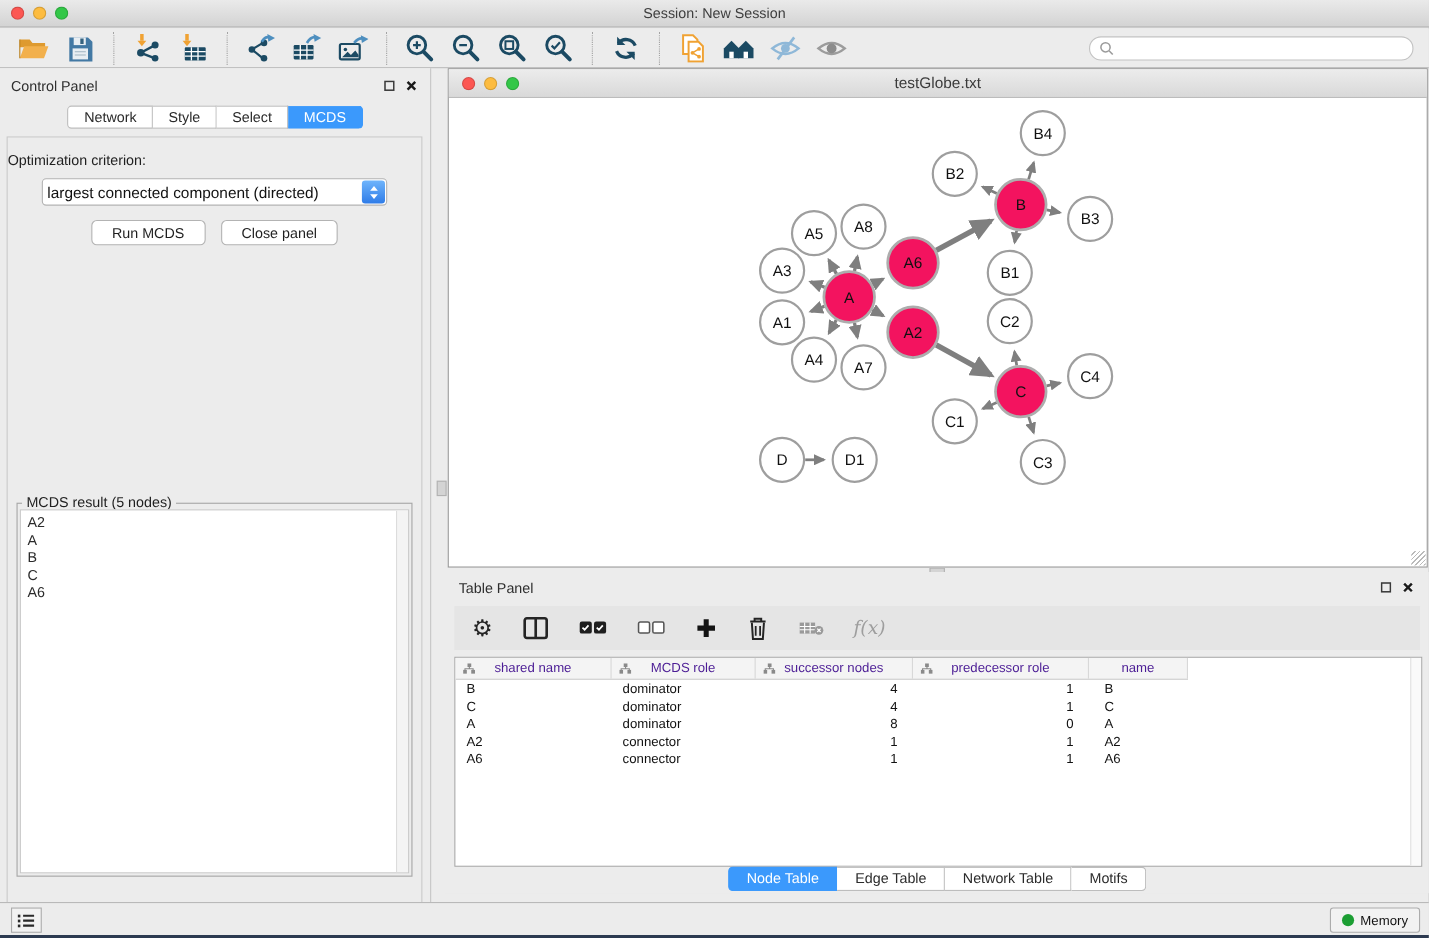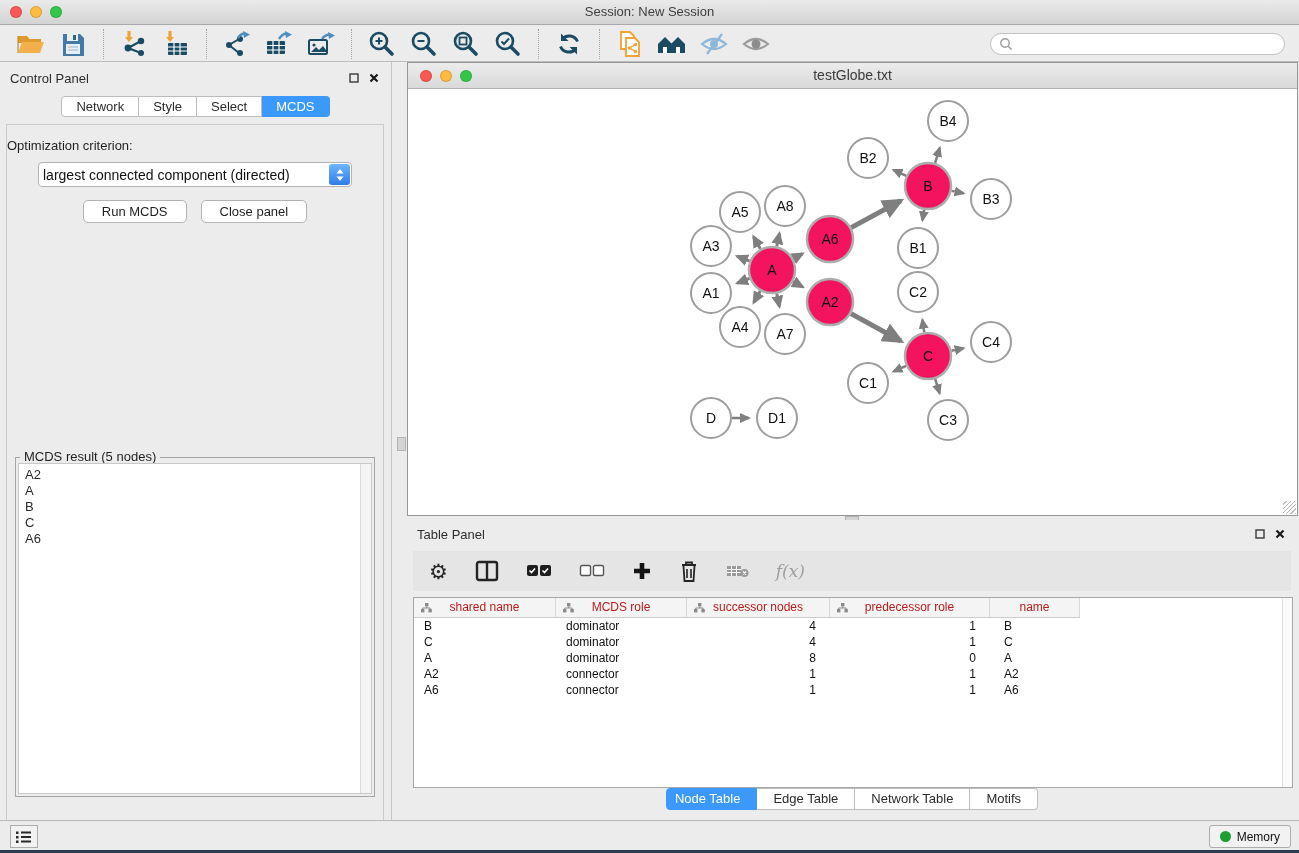--- a/index.html
+++ b/index.html
@@ -73,32 +73,32 @@
   .tp-toolbar { position:absolute; left:8px; top:31px; right:8px; height:40px; background:#E5E5E5;
                 display:flex; align-items:center; gap:27px; padding:0 16px; }
   .tp-btn { background:none; border:none; padding:0; display:flex; align-items:center; justify-content:center; }
   .gear-glyph { font-size:21px; color:#262626; line-height:1; }
   .fx { font-family:"DejaVu Serif","Liberation Serif",serif; font-style:italic; font-size:17px; color:#9E9E9E; }
   .tp-table { position:absolute; left:8px; top:77px; right:6px; height:191px; background:#FFF;
               border:1px solid #A8A8A8; overflow:hidden; }
   .thead { display:inline-grid; grid-template-columns:142px 131px 143px 160px 90px; height:20px;
            background:#F4F4F4; border-bottom:1px solid #CCC; }
   .th { position:relative; border-right:1px solid #D8D8D8; font-size:12px; text-align:center;
-        line-height:19px; color:#b91c1c; }
+        line-height:19px; color:#4c1d95; }
   .th svg { position:absolute; left:7px; top:5px; }
   .trow { display:grid; grid-template-columns:142px 131px 143px 160px 90px; height:16px;
           font-size:12px; line-height:16px; color:#111; }
   .td.c0 { padding-left:10px; } .td.c1 { padding-left:10px; }
   .td.c2, .td.c3 { text-align:right; padding-right:14px; }
   .td.c4 { padding-left:14px; }
   .vtrack2 { position:absolute; right:0; top:0; bottom:0; width:10px; background:#FAFAFA; border-left:1px solid #E0E0E0; }
   .tp-tabs { position:absolute; left:0; right:0; bottom:0; height:24px; display:flex; justify-content:center; }
   .seg2 { height:22px; line-height:20px; padding:0 16px; background:#FFF; border:1px solid #BDBDBD;
           border-left:none; font-size:13px; color:#2B2B2B; }
-  .seg2:first-child { border-left:1px solid #BDBDBD; border-radius:4px 0 0 4px;padding-left:8px; }
+  .seg2:first-child { border-left:1px solid #BDBDBD; border-radius:4px 0 0 4px; }
   .seg2:last-child { border-radius:0 4px 4px 0; }
   .seg2.active { background:#3B99FC; border-color:#3B99FC; color:#FFF; }
 
   
   .statusbar { position:absolute; left:0; top:820px; width:100%; height:30px; border-top:1px solid #B9B9B9; background:#ECECEC; }
   .list-btn { position:absolute; left:10px; top:4px; width:28px; height:23px; background:#F2F2F2;
               border:1px solid #ACACAC; display:flex; align-items:center; justify-content:center; }
   .memory-btn { position:absolute; right:8px; top:4px; height:23px; padding:0 10px; background:#F2F2F2;
                 border:1px solid #ACACAC; border-radius:3px; display:flex; align-items:center; gap:6px;
                 font-size:12px; color:#111; font-family:inherit; }

